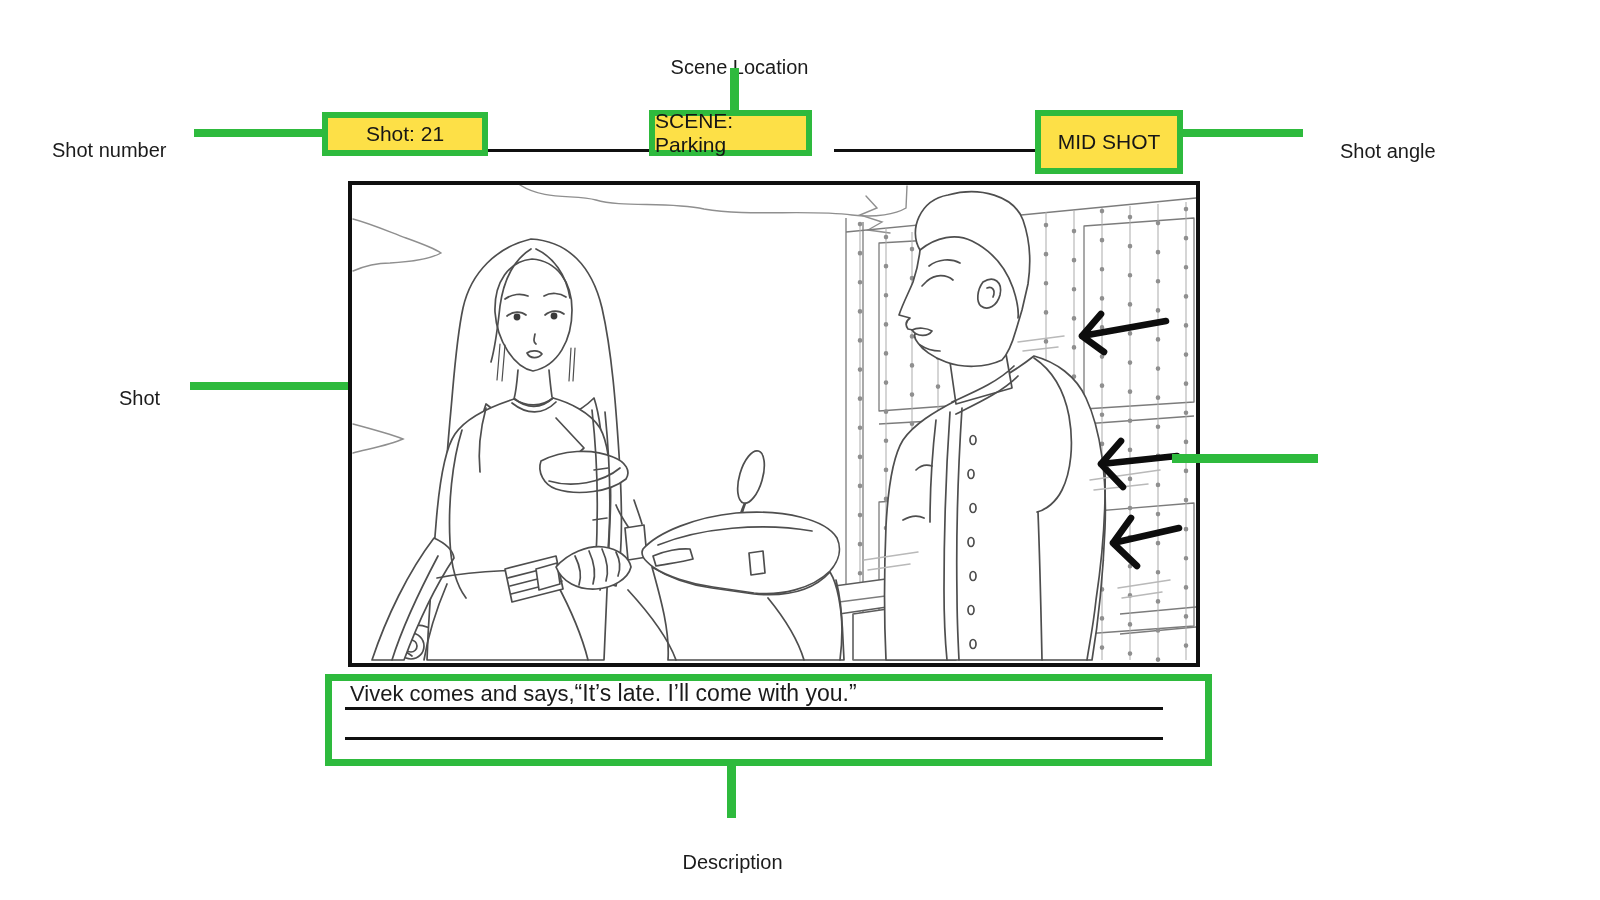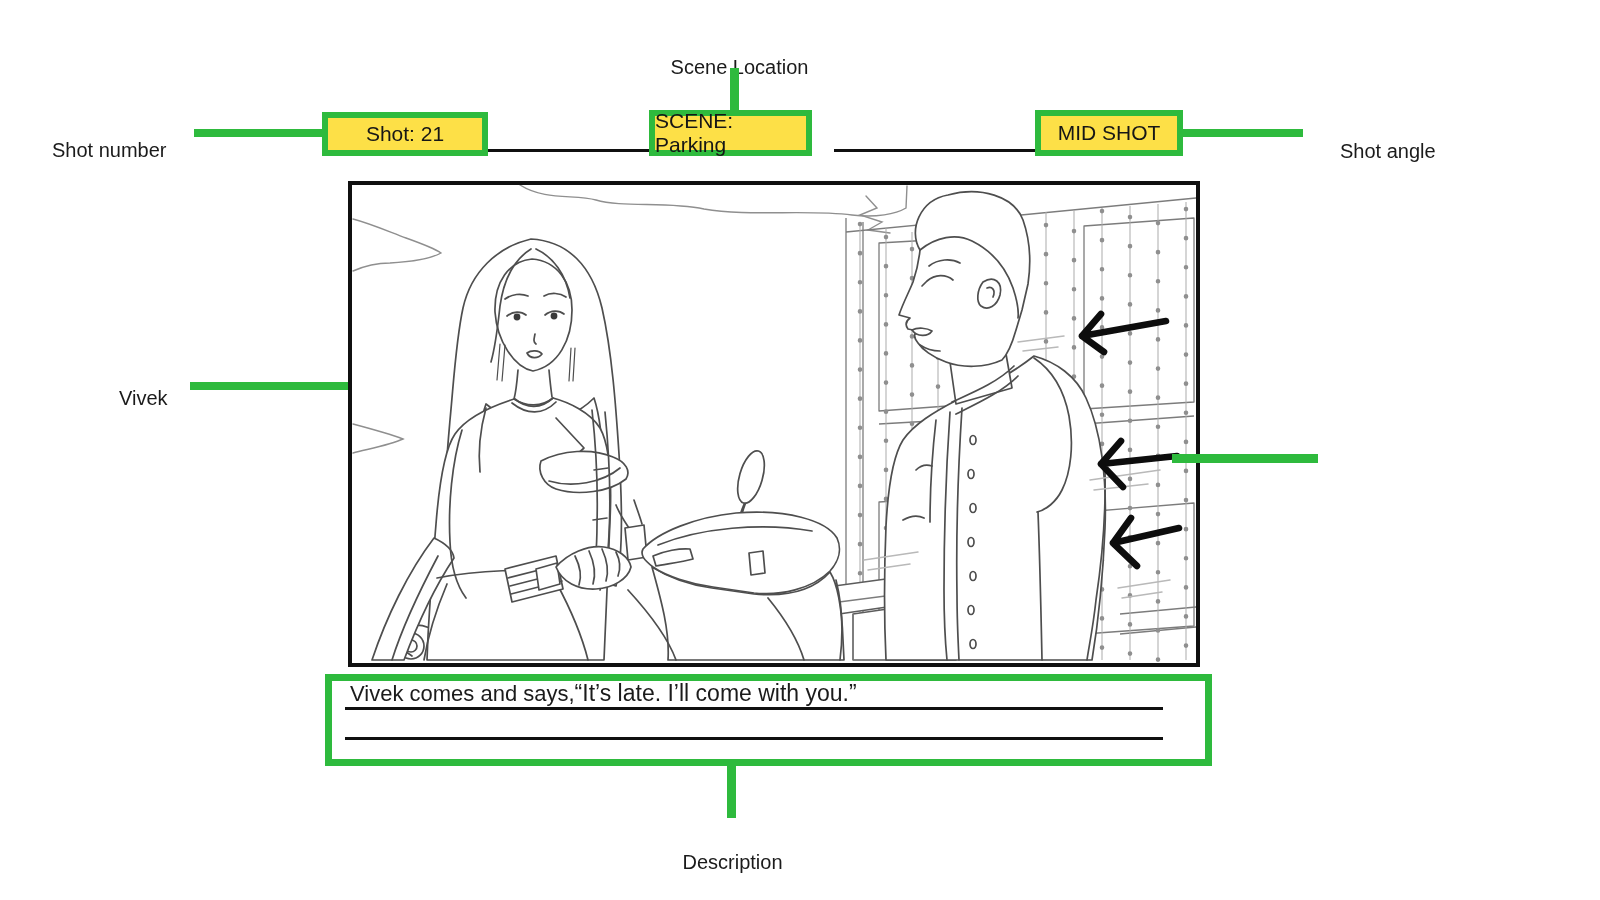--- a/index.html
+++ b/index.html
@@ -34,38 +34,38 @@
 
   <div class="lab center" style="left:647px;top:37px;width:185px;">Scene Location</div>
   <div class="gline" style="left:730px;top:68px;width:9px;height:44px;"></div>
 
   <div class="lab" style="left:52px;top:120px;">Shot number</div>
   <div class="gline" style="left:194px;top:129px;width:128px;height:8px;"></div>
 
   <div class="lab" style="left:1340px;top:121px;">Shot angle</div>
   <div class="gline" style="left:1183px;top:129px;width:120px;height:8px;"></div>
 
-  <div class="lab" style="left:119px;top:368px;">Vivek</div>
+  <div class="lab" style="left:119px;top:368px;">Shot</div>
   <div class="gline" style="left:190px;top:382px;width:162px;height:8px;"></div>
 
   <div class="gline" style="left:1172px;top:454px;width:146px;height:9px;z-index:6;"></div>
 
   <div class="lab center" style="left:660px;top:832px;width:145px;">Description</div>
   <div class="gline" style="left:727px;top:766px;width:9px;height:52px;"></div>
 
   <div class="bline" style="left:486px;top:149px;width:166px;height:3px;"></div>
   <div class="bline" style="left:834px;top:149px;width:203px;height:3px;"></div>
 
   <div class="gbox" style="left:322px;top:112px;width:166px;height:44px;">
     <span>Shot: 21</span>
   </div>
   <div class="gbox" style="left:649px;top:110px;width:163px;height:46px;">
     <span>SCENE: Parking</span>
   </div>
-  <div class="gbox" style="left:1035px;top:110px;width:148px;height:46px;">
+  <div class="gbox" style="left:1035px;top:110px;width:148px;height:64px;">
     <span>MID SHOT</span>
   </div>
 
   <div id="panel-frame">
     <svg width="844" height="478" viewBox="352 185 844 478">
 
       <g>
         <path class="cl" d="M520,185 C545,201 575,194 596,200 C622,208 668,201 704,209 C748,217 806,209 852,215 C876,218 896,214 906,208 L907,186"></path>
         <path class="cl" d="M866,196 L877,208 L860,215 L882,222 L868,230 L890,233"></path>
       </g>

